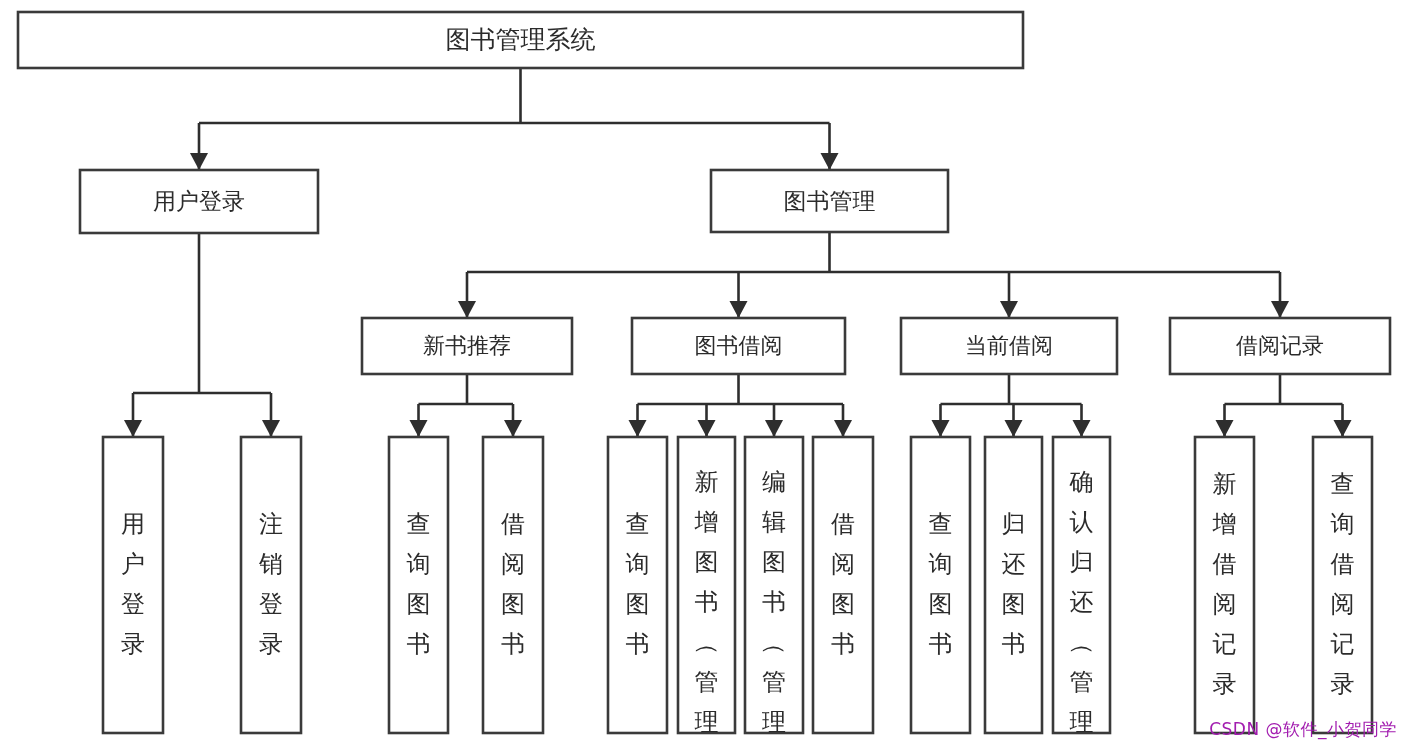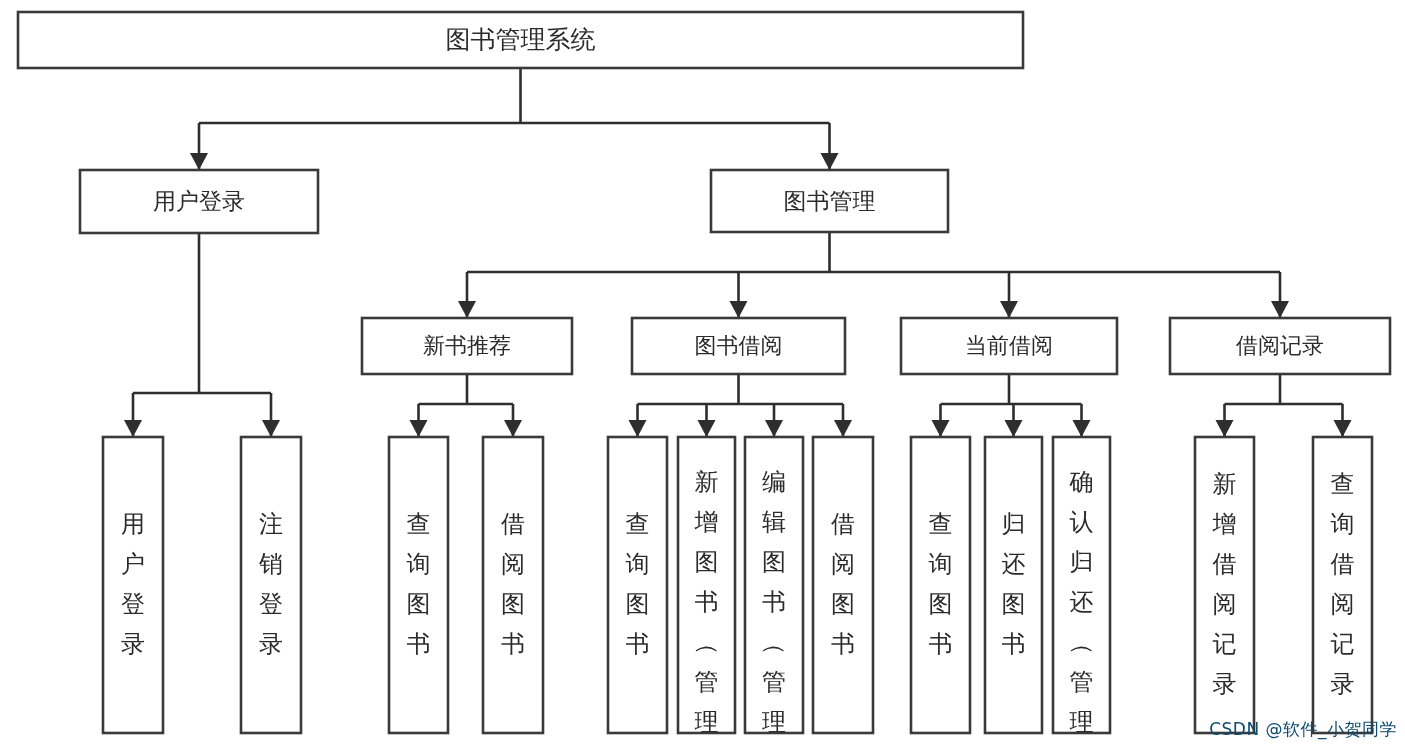--- a/index.html
+++ b/index.html
@@ -56,21 +56,21 @@
   .arrow-head {
     fill: #2e2e2e;
     stroke: none;
   }
   .watermark {
     position: absolute;
     right: 8px;
     bottom: 6px;
     font-family: "DejaVu Sans", "Liberation Sans", sans-serif;
     font-size: 17px;
-    color: #0c4a6e;
+    color: #a21caf;
     letter-spacing: 0.5px;
     white-space: nowrap;
     user-select: none;
   }
 </style>
 </head>
 <body>
 
 <div id="chart-root">
   <svg id="flow" viewBox="0 0 1405 747" xmlns="http://www.w3.org/2000/svg">

